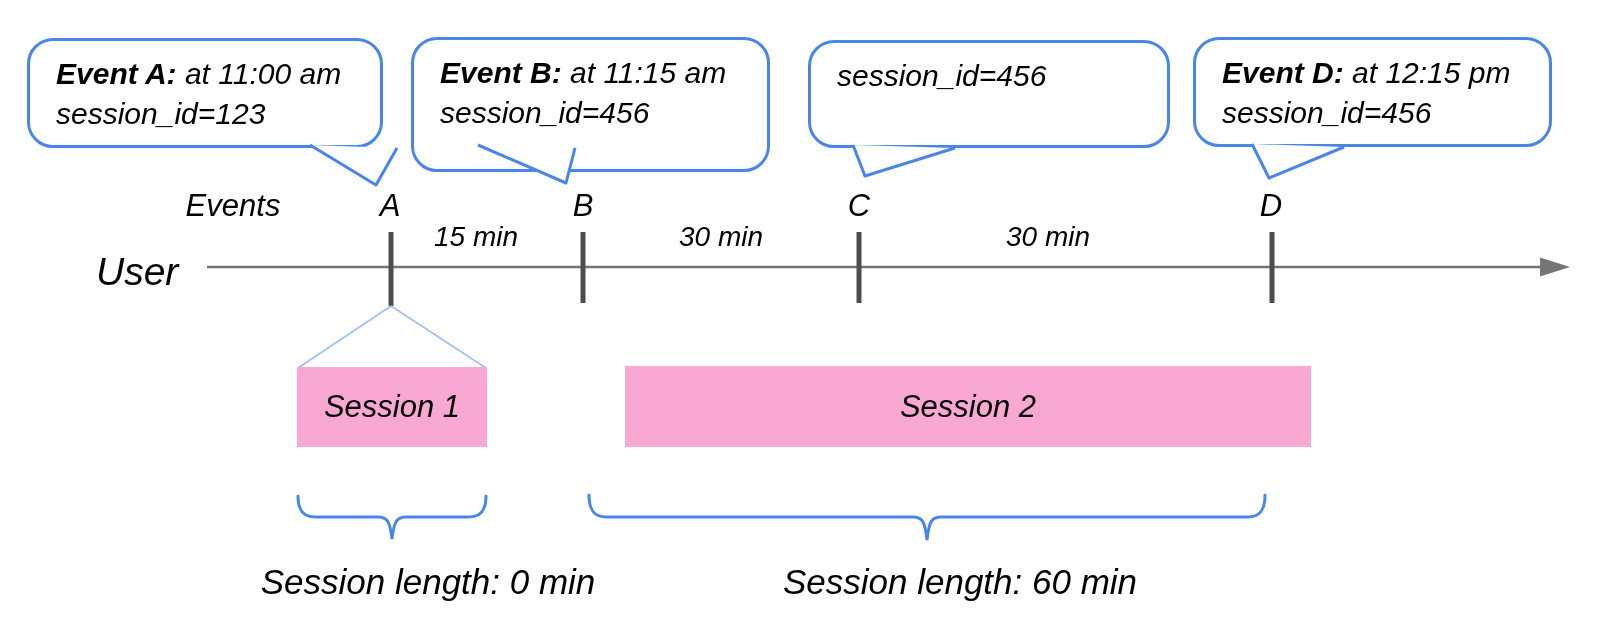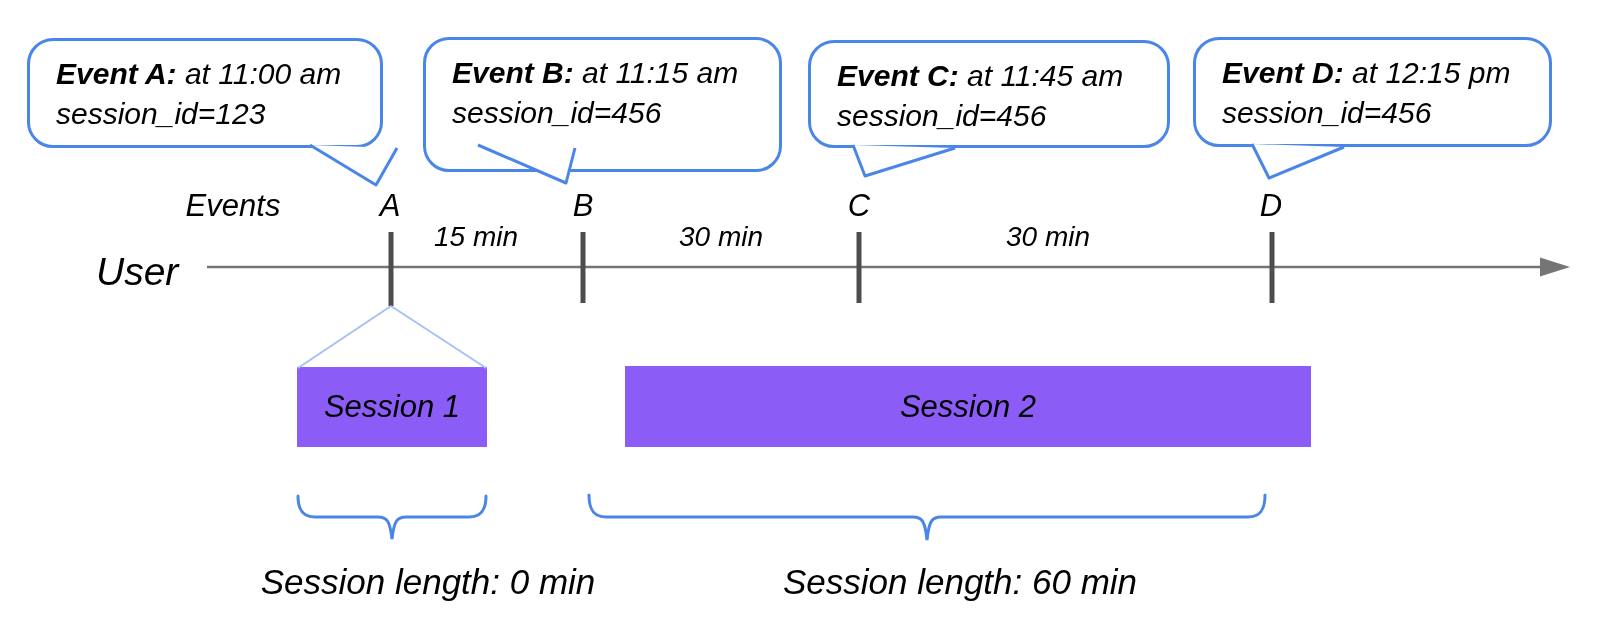--- a/index.html
+++ b/index.html
@@ -15,42 +15,41 @@
   }
   .bubble .ttl {font-weight:bold;}
   .svg-layer {position:absolute; left:0; top:0; z-index:5; pointer-events:none;}
   .lbl {position:absolute; color:#000; white-space:nowrap; z-index:2;}
   .ctr {transform:translateX(-50%);}
   .events-lbl {font-size:31px;}
   .marker-lbl {font-size:31px;}
   .user-lbl {font-size:39px;}
   .interval-lbl {font-size:28px;}
   .session {
-    position:absolute; background:#8b5cf6; display:flex; align-items:center;
+    position:absolute; background:#f9a8d4; display:flex; align-items:center;
     justify-content:center; font-size:31px; color:#000; z-index:1;
   }
   .length-lbl {font-size:35px;margin-left:16px;}
 </style>
 </head>
 <body>
 
 <div class="canvas">
 
   <div class="bubble" style="left:27px; top:38px; width:356px; height:110px;">
     <div><span class="ttl">Event A:</span><span> at 11:00 am</span></div>
     <div>session_id=123</div>
   </div>
 
-  <div class="bubble" style="left:423px; top:37px; width:359px; height:135px;">
+  <div class="bubble" style="left:411px; top:37px; width:359px; height:135px;">
     <div><span class="ttl">Event B:</span><span> at 11:15 am</span></div>
     <div>session_id=456</div>
   </div>
 
   <div class="bubble" style="left:808px; top:40px; width:362px; height:108px;">
-    <div><span class="ttl">Event C:</span><span> at 11:45 am</span></div>
     <div>session_id=456</div>
   </div>
 
   <div class="bubble" style="left:1193px; top:37px; width:359px; height:110px;">
     <div><span class="ttl">Event D:</span><span> at 12:15 pm</span></div>
     <div>session_id=456</div>
   </div>
 
   <div class="lbl ctr events-lbl" style="left:233px; top:188px;">Events</div>
   <div class="lbl ctr marker-lbl" style="left:390px; top:188px;">A</div>

